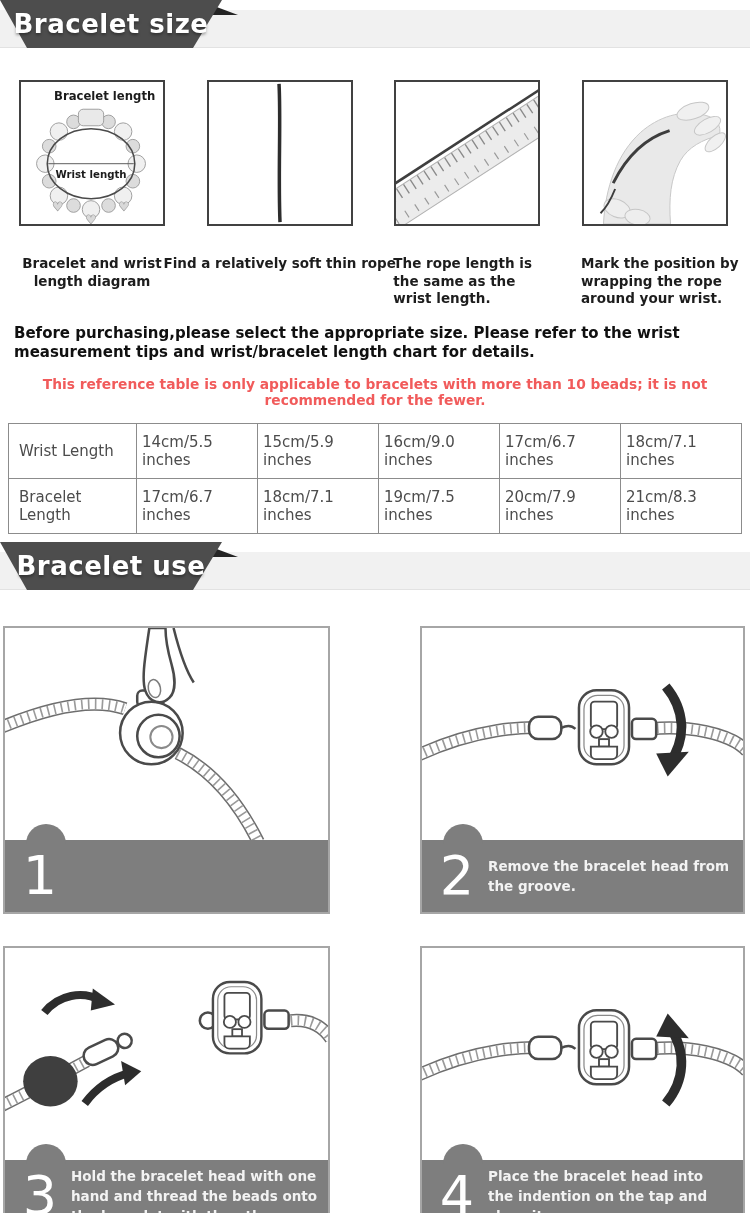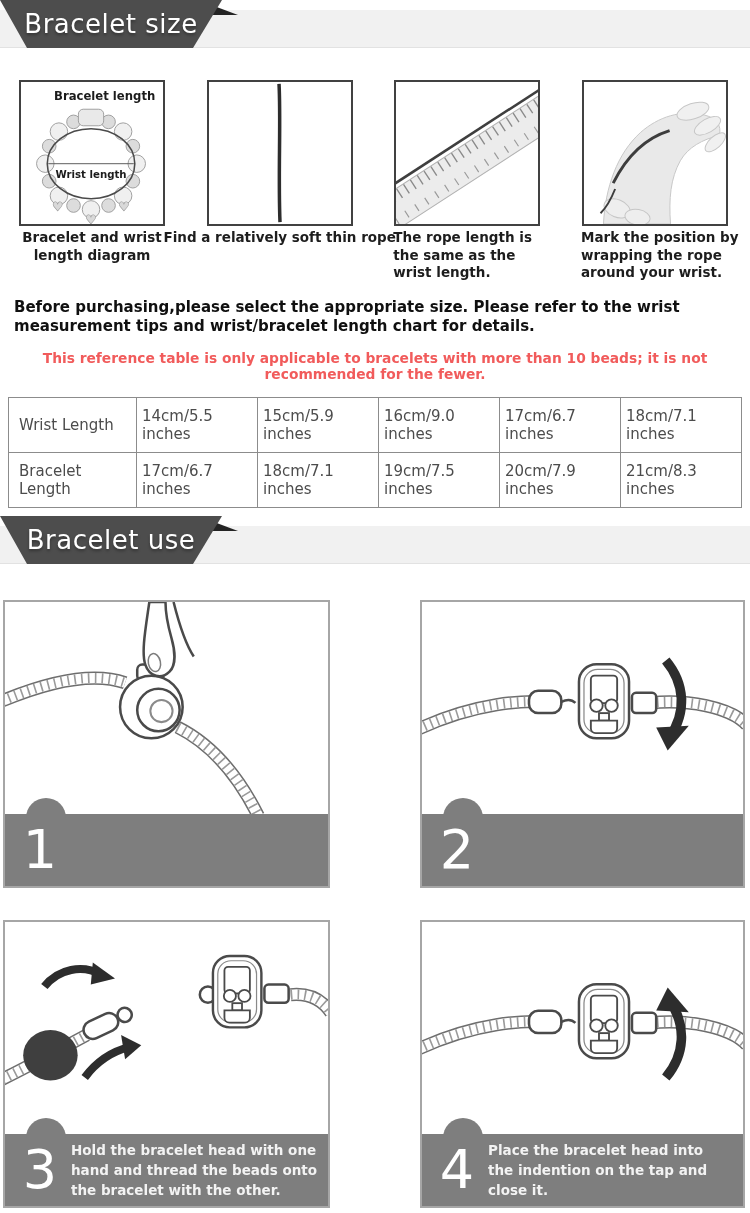--- a/index.html
+++ b/index.html
@@ -6,29 +6,29 @@
   body{width:750px;font-family:"DejaVu Sans","Liberation Sans",sans-serif;color:#111;}
   .page{width:750px;position:relative;background:#fff;}
 
   
   .ribbon{position:relative;height:50px;}
   .ribbon__strip{position:absolute;left:0;right:0;top:10px;height:37px;background:#f1f1f1;border-bottom:1px solid #e2e2e2;}
   .ribbon__banner{position:absolute;left:0;top:0;width:240px;height:50px;}
   .ribbon__plate{fill:#4d4d4d;}
   .ribbon__fold{fill:#242424;}
   .ribbon__text{position:absolute;left:0;top:0;width:222px;height:48px;line-height:48px;
-    text-align:center;color:#fff;font-weight:400;font-size:26px;letter-spacing:.5px;
+    text-align:center;color:#fff;font-weight:700;font-size:26px;letter-spacing:.5px;
     text-shadow:0 2px 3px rgba(0,0,0,.35);}
 
   
   .howto{display:flex;justify-content:space-between;padding:0 7px 0 4px;margin-top:30px;}
   .howto__col{width:176px;display:flex;flex-direction:column;align-items:center;margin:0;}
   .howto__box{width:146px;height:146px;border:2px solid #414141;background:#fff;box-sizing:border-box;overflow:hidden;}
   .howto__box svg{display:block;width:100%;height:100%;}
-  .howto__caption{margin-top:3px;font-size:13.5px;font-weight:700;color:#1d1d1d;line-height:1.3;text-align:center;max-width:170px;}
+  .howto__caption{margin-top:29px;font-size:13.5px;font-weight:700;color:#1d1d1d;line-height:1.3;text-align:center;max-width:170px;}
   .howto__caption--nowrap{white-space:nowrap;max-width:none;}
   .howto__caption--left{text-align:left;align-self:flex-start;margin-left:14px;max-width:160px;}
   .diagram-label{font-size:12px;font-weight:700;fill:#1c1c1c;}
   .diagram-label--small{font-size:10.5px;}
   .charm{font-size:13px;fill:#d9d9d9;stroke:#9a9a9a;stroke-width:.6;}
 
   
   .intro{margin:16px 14px 0;font-size:15px;font-weight:700;line-height:1.32;color:#101010;}
   .warning{margin:13px 14px 0;font-size:13.8px;font-weight:700;color:#f15b5b;text-align:center;}
 
@@ -229,20 +229,21 @@
           <path class="rope-f" d="M232,100 C268,96 312,104 328,122"></path>
           <path class="rope-h" d="M232,100 C268,96 312,104 328,122"></path>
         <rect class="ln" x="112" y="88" width="32" height="22" rx="9"></rect>
         <path d="M144,99 c6,-3 10,-3 14,1" fill="none" stroke="#4a4a4a" stroke-width="2.5"></path>
         <rect class="ln" x="214" y="90" width="24" height="20" rx="4"></rect>
         <use href="#clasp" transform="translate(146,58) scale(0.62)"></use>
         <use href="#arrowc" transform="translate(238,56) scale(0.95)"></use>
       </svg>
       <div class="step-band">
         <div class="step-num">2</div>
+        <div class="step-text">Remove the bracelet head from the groove.</div>
       </div>
     </article>
 
     <article class="step-card">
       <svg class="illus" viewBox="0 0 330 212" preserveAspectRatio="xMidYMin slice">
         <path class="rope-e" d="M2,156 C34,140 60,126 86,112"></path>
           <path class="rope-f" d="M2,156 C34,140 60,126 86,112"></path>
           <path class="rope-h" d="M2,156 C34,140 60,126 86,112"></path>
         <g transform="rotate(-25 100 103)">
           <rect class="ln" x="82" y="94" width="36" height="18" rx="9"></rect>

